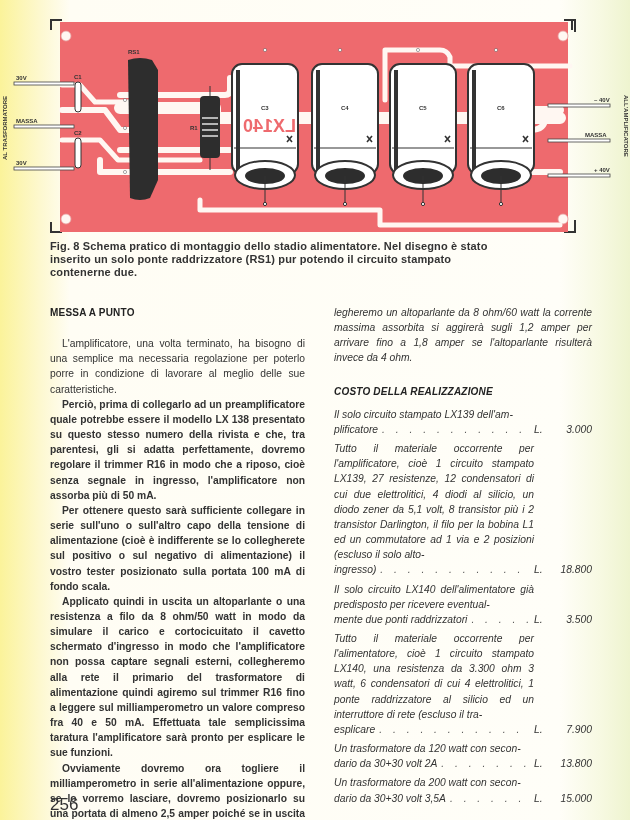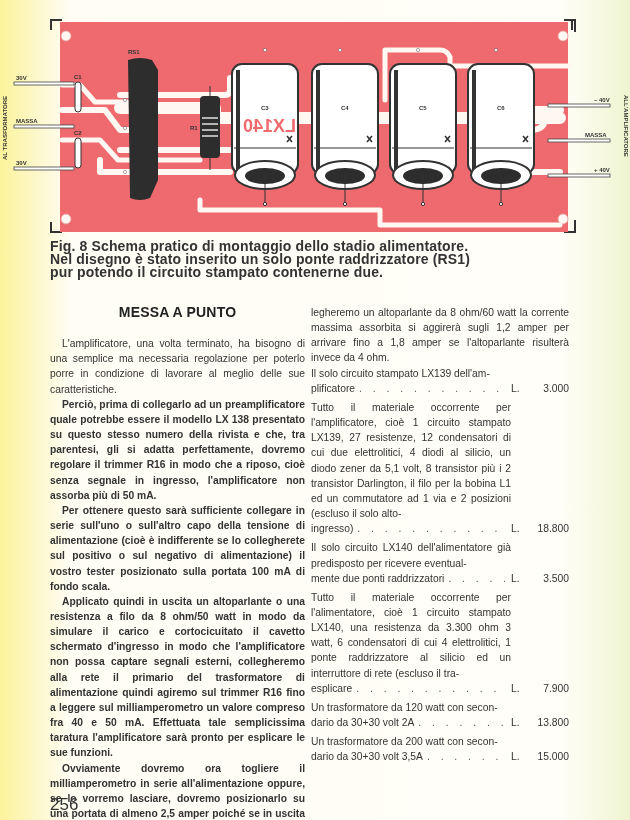--- a/index.html
+++ b/index.html
@@ -4,26 +4,26 @@
 <style>
   html,body{margin:0;padding:0;}
   body{
     width:630px;height:820px;overflow:hidden;position:relative;
     background:linear-gradient(90deg,#fbf39a 0px,#fdf8cf 40px,#fffdf4 70px,#fffef8 560px,#f7f9e2 600px,#eef4cf 630px);
     font-family:"Liberation Sans",sans-serif;color:#2b2b2b;
   }
   .figure{position:absolute;left:0;top:0;width:630px;height:240px;}
   .caption{
     position:absolute;left:50px;top:240px;width:440px;
-    font-size:14px;font-weight:bold;line-height:13px;color:#333;letter-spacing:0.15px;
+    font-size:11px;font-weight:bold;line-height:13px;color:#333;letter-spacing:0.15px;
   }
   .col{position:absolute;font-size:10.3px;line-height:15.15px;color:#333;}
   .col-left{left:50px;top:305px;width:255px;}
-  .col-right{left:311px;top:305px;width:258px;}
-  .heading{font-weight:bold;font-size:14px;letter-spacing:0.2px;margin:0 0 9px 0;color:#222;text-align:center;}
+  .col-right{left:334px;top:305px;width:258px;font-style:italic;}
+  .heading{font-weight:bold;font-size:10px;letter-spacing:0.2px;margin:0 0 9px 0;color:#222;}
   .p{margin:0;text-align:justify;text-align-last:left;}
   .p.indent{text-indent:12px;margin-top:16px;}
   .p + .p{margin-top:0;font-weight:bold;}
   .cost-heading{margin-top:18px;margin-bottom:8px;}
   .cost-item{position:relative;margin-bottom:4px;}
   .cost-text{display:block;width:200px;text-align:justify;}
   .cost-last{display:flex;align-items:baseline;}
   .cost-last .lastline{white-space:nowrap;text-align:center;}
   .dots{flex:1;overflow:hidden;white-space:nowrap;letter-spacing:4px;color:#555;margin:0 6px 0 4px;}
   .price{white-space:nowrap;width:58px;display:flex;justify-content:space-between;}
@@ -179,20 +179,21 @@
   <div class="heading">MESSA A PUNTO</div>
   <p class="p indent">L'amplificatore, una volta terminato, ha bisogno di una semplice ma necessaria regolazione per poterlo porre in condizione di lavorare al meglio delle sue caratteristiche.</p>
   <p class="p indent">Perciò, prima di collegarlo ad un preamplificatore quale potrebbe essere il modello LX 138 presentato su questo stesso numero della rivista e che, tra parentesi, gli si adatta perfettamente, dovremo regolare il trimmer R16 in modo che a riposo, cioè senza segnale in ingresso, l'amplificatore non assorba più di 50 mA.</p>
   <p class="p indent">Per ottenere questo sarà sufficiente collegare in serie sull'uno o sull'altro capo della tensione di alimentazione (cioè è indifferente se lo collegherete sul positivo o sul negativo di alimentazione) il vostro tester posizionato sulla portata 100 mA di fondo scala.</p>
   <p class="p indent">Applicato quindi in uscita un altoparlante o una resistenza a filo da 8 ohm/50 watt in modo da simulare il carico e cortocicuitato il cavetto schermato d'ingresso in modo che l'amplificatore non possa captare segnali esterni, collegheremo alla rete il primario del trasformatore di alimentazione quindi agiremo sul trimmer R16 fino a leggere sul milliamperometro un valore compreso fra 40 e 50 mA. Effettuata tale semplicissima taratura l'amplificatore sarà pronto per esplicare le sue funzioni.</p>
   <p class="p indent">Ovviamente dovremo ora togliere il milliamperometro in serie all'alimentazione oppure, se lo vorremo lasciare, dovremo posizionarlo su una portata di almeno 2,5 amper poiché se in uscita col-</p>
 </div>
 
 <div class="col col-right">
   <p class="p">legheremo un altoparlante da 8 ohm/60 watt la corrente massima assorbita si aggirerà sugli 1,2 amper per arrivare fino a 1,8 amper se l'altoparlante risulterà invece da 4 ohm.</p>
+  <div class="heading cost-heading">COSTO DELLA REALIZZAZIONE</div>
 
   <div class="cost-item">
     <span class="cost-text">Il solo circuito stampato LX139 dell'am-</span>
     <div class="cost-last">
         <span class="lastline">plificatore</span>
         <span class="dots">. . . . . . . . . . . . . . . . . . . . .</span>
         <span class="price">
           <span>L.</span>
           <span>3.000</span>
         </span>

